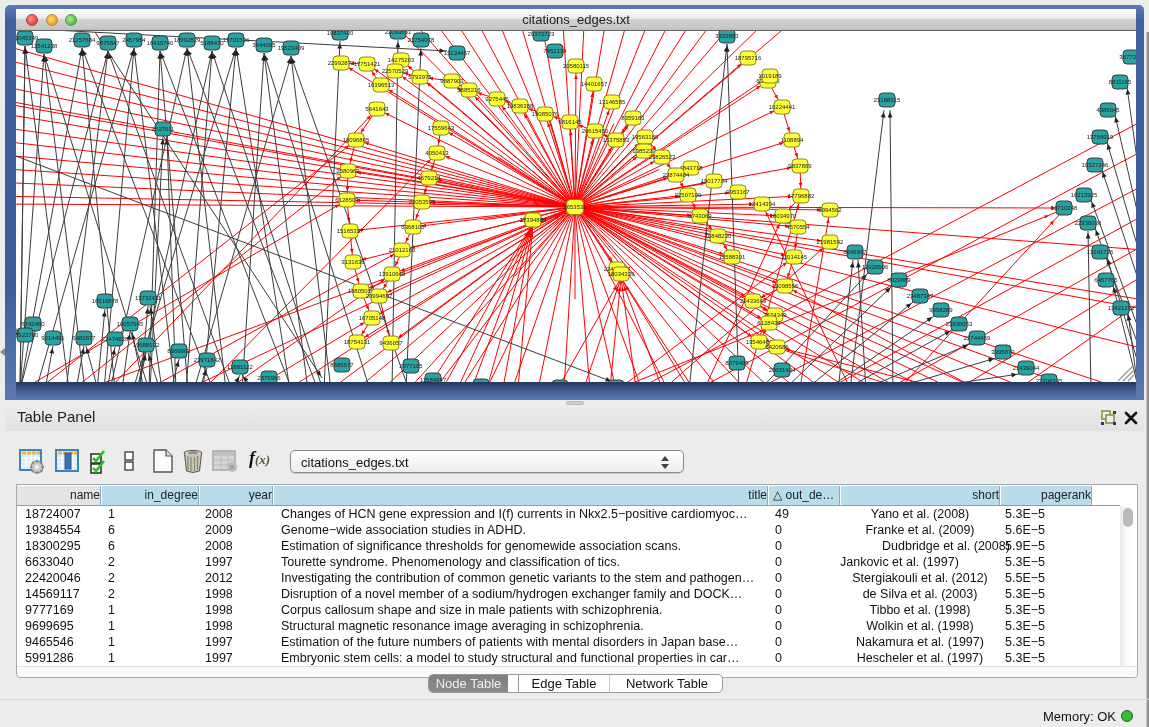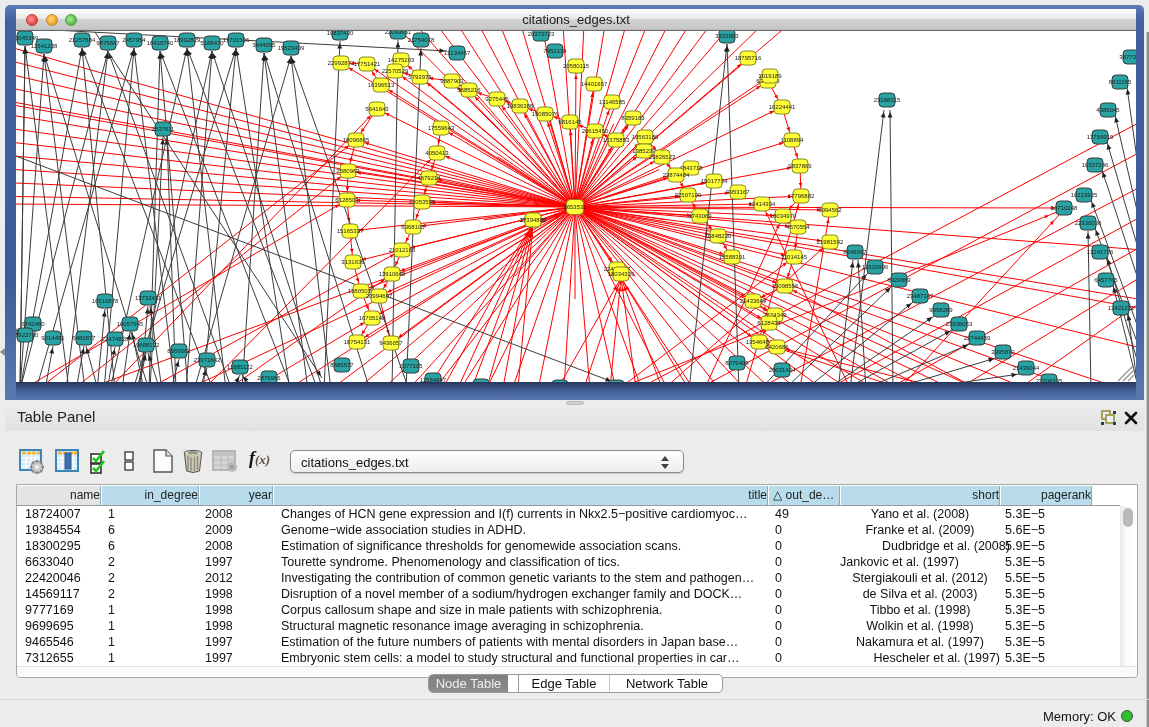--- a/index.html
+++ b/index.html
@@ -1038,26 +1038,26 @@
 <div class="trow" style="top:634px">
 <span style="left:25px">9465546</span>
 <span style="left:108px">1</span>
 <span style="left:205px">1997</span>
 <span style="left:281px">Estimation of the future numbers of patients with mental disorders in Japan base…</span>
 <span style="left:775px">0</span>
 <span style="left:840px;width:160px;text-align:center;display:inline-block">Nakamura et al. (1997)</span>
 <span style="left:1005px">5.3E−5</span>
 </div>
 <div class="trow" style="top:650px">
-<span style="left:25px">7312655</span>
+<span style="left:25px">5991286</span>
 <span style="left:108px">1</span>
 <span style="left:205px">1997</span>
 <span style="left:281px">Embryonic stem cells: a model to study structural and functional properties in car…</span>
 <span style="left:775px">0</span>
-<span style="left:840px;width:160px;text-align:right;display:inline-block">Hescheler et al. (1997)</span>
+<span style="left:840px;width:160px;text-align:center;display:inline-block">Hescheler et al. (1997)</span>
 <span style="left:1005px">5.3E−5</span>
 </div>
 <div class="abs" id="vsb"></div>
 <div class="abs" id="vthumb"></div>
 <div class="abs" id="hsb"></div>
 <div class="abs" id="tabs">
  <div class="seg" style="left:0;width:79px;background:linear-gradient(180deg,#7f7f7f,#8d8d8d);color:#efefef">Node Table</div>
  <div class="seg" style="left:89px;width:91px;color:#111;border-left:1px solid #9a9a9a">Edge Table</div>
  <div class="seg" style="left:180px;width:115px;color:#111;border-left:1px solid #c8c8c8">Network Table</div>
 </div>

